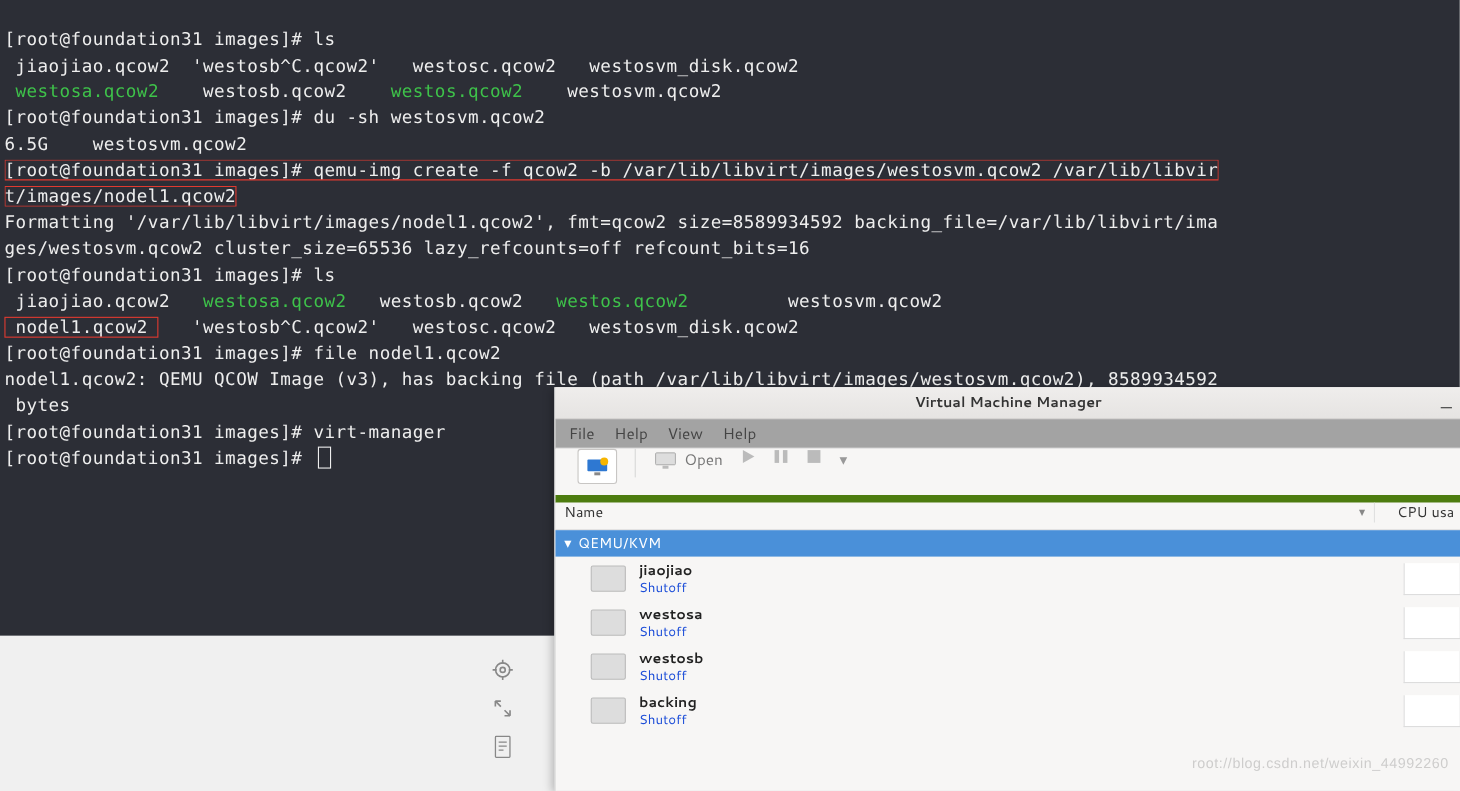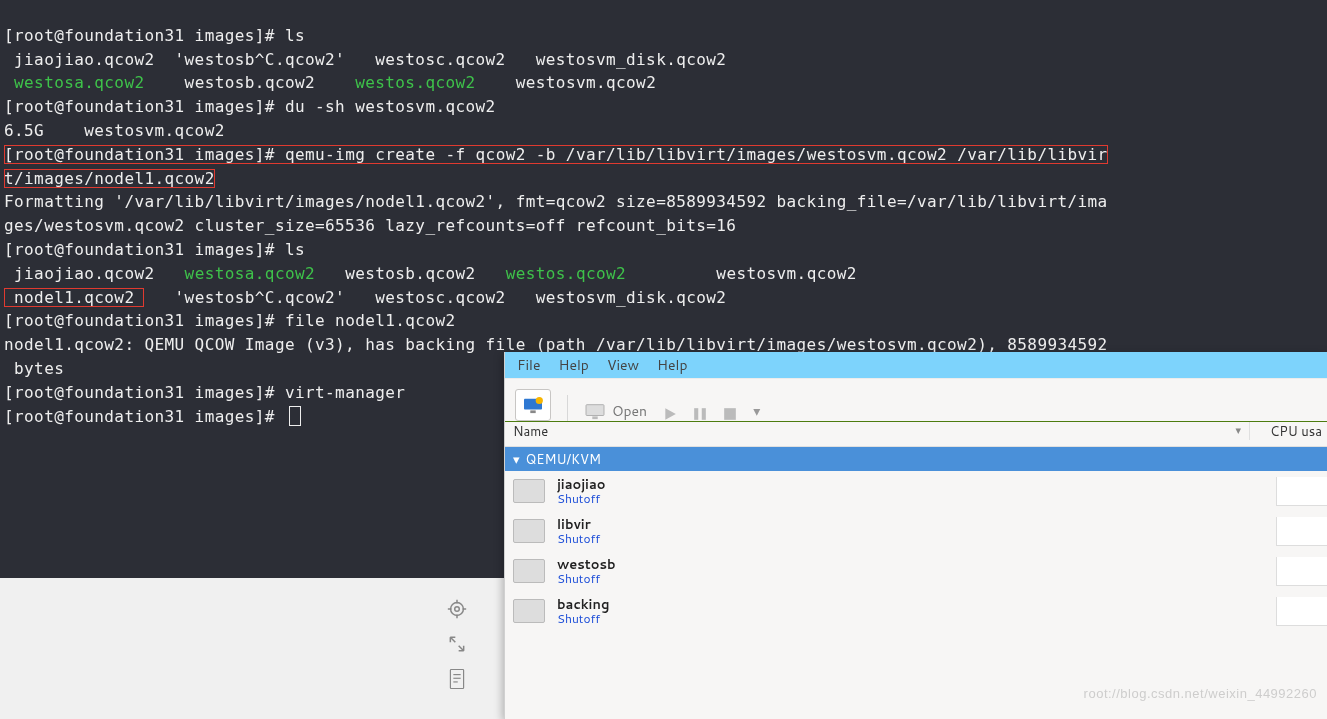--- a/index.html
+++ b/index.html
@@ -86,36 +86,36 @@
     font-weight: 600;
     color: #333;
     position: relative;
   }
   .vmm-titlebar .dash {
     position: absolute; right: 8px; top: 4px;
     font-size: 18px; font-weight: 400; color:#555;
   }
   .vmm-menubar {
     height: 26px;
-    background: #7dd3fc;
+    background: #a3a3a3;
     display: flex;
     align-items: center;
     gap: 18px;
     padding: 0 12px;
     font-size: 14px;
     color: #444;
     border-bottom: 1px solid #ececec;
   }
   .vmm-toolbar {
     height: 42px;
     display: flex;
-    align-items: flex-end;
+    align-items: flex-start;
     gap: 16px;
-    padding: 0 10px;
-    border-bottom: 1px solid #4d7c0f;
+    padding: 0 20px;
+    border-bottom: 7px solid #4d7c0f;
     background: #f7f6f5;
   }
   .tb-btn {
     display: flex;
     align-items: center;
     gap: 6px;
     color: #777;
     font-size: 14px;
   }
   .tb-iconbox {
@@ -152,21 +152,21 @@
     padding-left: 8px;
     gap: 6px;
   }
   .vmm-list {
     overflow: hidden;
   }
   .vm-row {
     display: flex;
     align-items: center;
     height: 40px;
-    padding-left: 8px;
+    padding-left: 32px;
     gap: 12px;
     border-bottom: 0;
   }
   .vm-icon {
     width: 30px; height: 22px;
     background: #ddd;
     border: 1px solid #bbb;
     border-radius: 2px;
     position: relative;
     display:flex;align-items:center;justify-content:center;
@@ -249,20 +249,24 @@
     <svg width="18" height="22" viewBox="0 0 24 30" fill="none" stroke="#888" stroke-width="1.6">
       <rect x="3" y="2" width="18" height="26" rx="1"></rect>
       <line x1="7" y1="9" x2="17" y2="9"></line>
         <line x1="7" y1="14" x2="17" y2="14"></line>
         <line x1="7" y1="19" x2="13" y2="19"></line>
     </svg>
   </span>
 </div>
 
 <div class="vmm">
+  <div class="vmm-titlebar">
+    <span>Virtual Machine Manager</span>
+    <span class="dash">–</span>
+  </div>
   <div class="vmm-menubar">
     <span>File</span>
     <span>Help</span>
     <span>View</span>
     <span>Help</span>
   </div>
   <div class="vmm-toolbar">
     <span class="tb-iconbox">
       <svg width="22" height="18" viewBox="0 0 24 20">
           <rect x="2" y="3" width="20" height="12" rx="1" fill="#2e78d2"></rect>
@@ -309,21 +313,21 @@
         <div class="vm-icon"></div>
         <div class="vm-textcol">
           <span class="vm-name">jiaojiao</span>
           <span class="vm-status">Shutoff</span>
         </div>
         <div class="vm-spark"></div>
       </div>
       <div class="vm-row">
         <div class="vm-icon"></div>
         <div class="vm-textcol">
-          <span class="vm-name">libvir</span>
+          <span class="vm-name">westosa</span>
           <span class="vm-status">Shutoff</span>
         </div>
         <div class="vm-spark"></div>
       </div>
       <div class="vm-row">
         <div class="vm-icon"></div>
         <div class="vm-textcol">
           <span class="vm-name">westosb</span>
           <span class="vm-status">Shutoff</span>
         </div>

